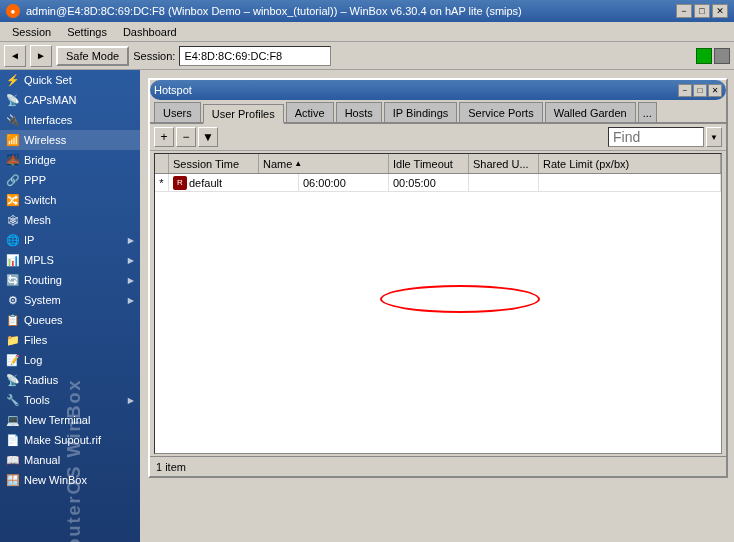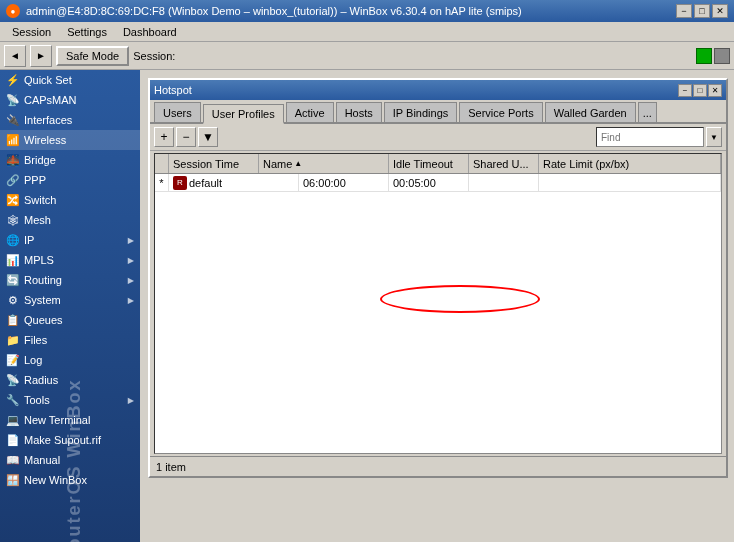--- a/index.html
+++ b/index.html
@@ -211,20 +211,21 @@
       height: 400px;
     }
     .hotspot-title-bar {
       height: 20px;
       background: linear-gradient(to bottom, #4a7ab5, #2a5a9f);
       display: flex;
       align-items: center;
       justify-content: space-between;
       padding: 0 4px;
       color: white;
+      border-radius: 10px;
     }
     .hotspot-title {
       font-size: 11px;
       color: white;
     }
     .hotspot-title-btns {
       display: flex;
       gap: 1px;
     }
     .hotspot-title-btn {
@@ -296,25 +297,25 @@
       display: flex;
       align-items: center;
       justify-content: center;
       cursor: pointer;
       font-size: 12px;
       color: #000;
     }
     .hs-toolbar-spacer { flex: 1; }
     .find-input {
       height: 20px;
-      width: 108px;
+      width: 96px;
       padding: 0 4px;
       background: white;
       border: 1px inset #888;
-      font-size: 10px;
+      font-size: 14px;
       color: #888;
     }
     .dropdown-btn {
       width: 16px;
       height: 20px;
       background: #d4d0c8;
       border: 1px solid #888;
       border-top-color: #fff;
       border-left-color: #fff;
       display: flex;
@@ -439,20 +440,21 @@
   <div class="menu-item">Session</div>
   <div class="menu-item">Settings</div>
   <div class="menu-item">Dashboard</div>
 </div>
 
 <div class="toolbar">
   <div class="toolbar-btn">◄</div>
   <div class="toolbar-btn">►</div>
   <button class="safe-mode-btn">Safe Mode</button>
   <span class="session-label">Session:</span>
+  <input class="session-input" type="text" value="E4:8D:8C:69:DC:F8" style="">
   <div class="toolbar-spacer"></div>
   <div class="status-indicators">
     <div class="indicator indicator-green"></div>
     <div class="indicator indicator-gray"></div>
   </div>
 </div>
 
 <div class="main-layout">
 
   <div class="sidebar">

